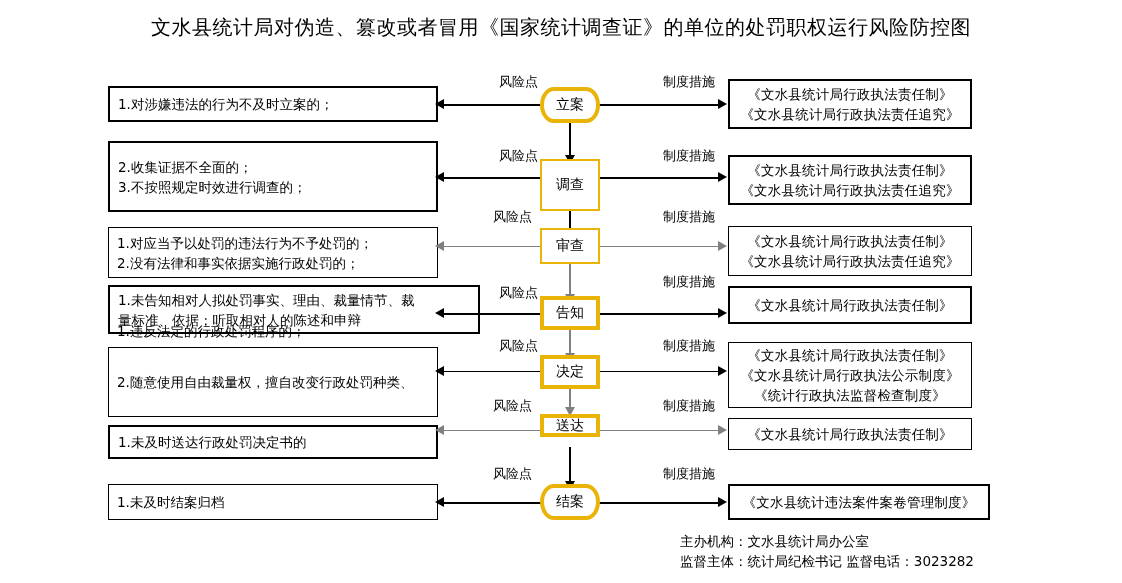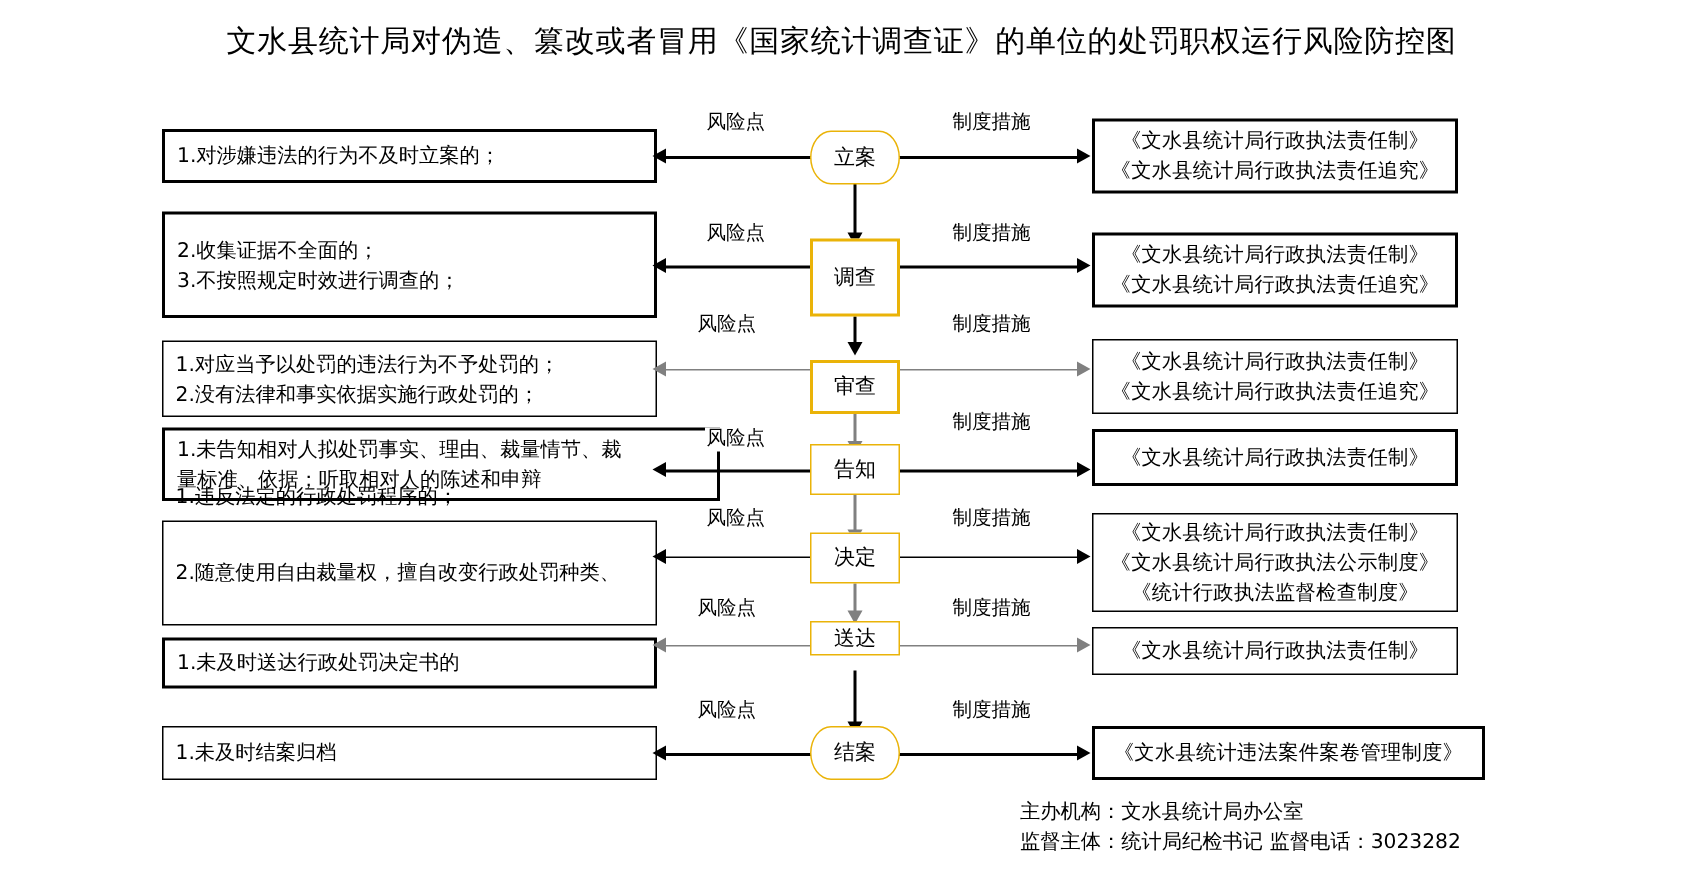--- a/index.html
+++ b/index.html
@@ -61,21 +61,21 @@
     text-align: center;
     font-size: 13.5px;
     letter-spacing: 0.2px;
   }
 
   
   .node {
     position: absolute;
     box-sizing: border-box;
     background: #ffffff;
-    border: 1px solid #eab308;
+    border: 4px solid #eab308;
     display: flex;
     align-items: center;
     justify-content: center;
     font-size: 14px;
     z-index: 4;
   }
   .node.thick { border-width: 2px; }
   .node.rounded { border-radius: 14px / 18px; }
 
   
@@ -124,20 +124,21 @@
 
   
   .conn-label {
     position: absolute;
     font-size: 13px;
     line-height: 16px;
     white-space: nowrap;
     z-index: 2;
     background: #ffffff;
     padding: 0 1px;
+    margin-left: 28px;
   }
 
   
   .footer {
     position: absolute;
     font-size: 13.5px;
     line-height: 20px;
     white-space: nowrap;
   }
 </style>
@@ -226,21 +227,21 @@
   <div class="vline grey" style="left:569px; top:388px; height:22px;"></div>
   <div class="arrow-d grey" style="left:565px; top:407px;"></div>
 
   <div class="vline" style="left:569px; top:447px; height:36px;"></div>
   <div class="arrow-d" style="left:565px; top:481px;"></div>
 
   <div class="node rounded" style="left:540px; top:87px;  width:60px; height:36px;">立案</div>
 
   <div class="node thick" style="left:540px; top:159px; width:60px; height:52px;">调查</div>
 
-  <div class="node thick" style="left:540px; top:228px; width:60px; height:36px;margin-top:12px;">审查</div>
+  <div class="node thick" style="left:540px; top:228px; width:60px; height:36px;">审查</div>
 
   <div class="node" style="left:540px; top:296px; width:60px; height:34px;">告知</div>
 
   <div class="node" style="left:540px; top:355px; width:60px; height:34px;">决定</div>
 
   <div class="node" style="left:540px; top:414px; width:60px; height:23px;">送达</div>
 
   <div class="node rounded" style="left:540px; top:484px; width:60px; height:36px;">结案</div>
 
   <div class="box thick risk-box" style="left:108px; top:86px; width:330px; height:36px;">

